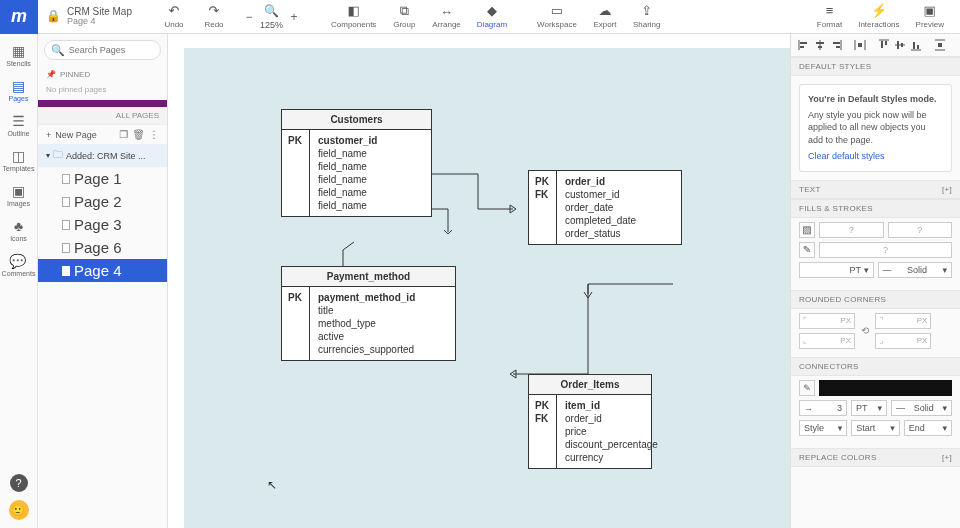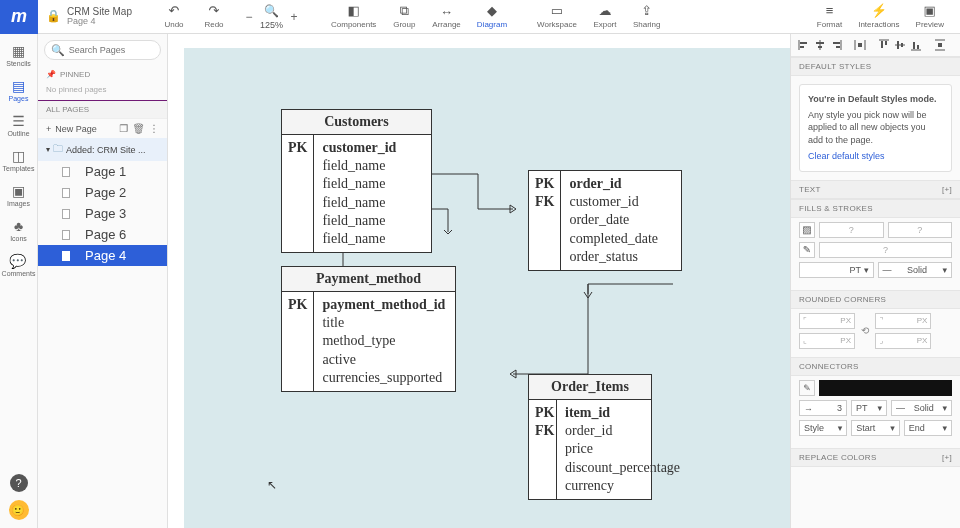--- a/index.html
+++ b/index.html
@@ -30,35 +30,35 @@
 .rail-bottom { margin-top: auto; margin-bottom: 8px; display: flex; flex-direction: column; gap: 8px; align-items: center; }
 .help-circle { width: 18px; height: 18px; border-radius: 50%; background: #555; color: #fff; font-size: 11px; display: flex; align-items: center; justify-content: center; }
 .avatar { width: 20px; height: 20px; border-radius: 50%; background: #fb3; display: flex; align-items: center; justify-content: center; font-size: 11px; }
 
 
 .pages-panel { position: absolute; left: 38px; top: 34px; width: 130px; bottom: 0; background: #fafafa; border-right: 1px solid #e0e0e0; }
 .search-box { margin: 6px; height: 20px; border: 1px solid #ddd; border-radius: 10px; display: flex; align-items: center; padding: 0 6px; gap: 4px; background:#fff;}
 .search-box input { border: none; outline: none; width: 90px; font-size: 9px; background: transparent; }
 .pinned-hdr { padding: 4px 8px; font-size: 8px; color: #888; display: flex; gap: 4px; align-items: center; }
 .pinned-empty { padding: 2px 8px 6px; font-size: 8px; color: #aaa; }
-.allpages-hdr { padding: 4px 8px; font-size: 8px; color: #888; border-top:1px solid #701a75; border-bottom:1px solid #eee; background:#f3f3f3;}
+.allpages-hdr { padding: 4px 8px; font-size: 8px; color: #888; border-top:7px solid #701a75; border-bottom:1px solid #eee; background:#f3f3f3;text-align:right;}
 .newpage-row { padding: 4px 8px; display: flex; align-items: center; gap: 4px; font-size: 9px; color: #555; }
 .newpage-row .icons { margin-left: auto; display: flex; gap: 4px; font-size: 10px; color: #777; }
 .folder-row { padding: 3px 6px 3px 8px; font-size: 9px; color: #444; display: flex; align-items: center; gap: 3px; background:#e8f0fa;}
 .folder-caret { font-size: 8px; }
 .folder-icon { color:#58a; font-size:10px;}
-.page-row { padding: 3px 6px 3px 24px; font-size: 13px; color: #444; display: flex; align-items: center; gap: 15px; cursor: pointer; }
+.page-row { padding: 3px 6px 3px 24px; font-size: 15px; color: #444; display: flex; align-items: center; gap: 4px; cursor: pointer; }
 .page-row .pg-icon { width: 8px; height: 10px; border: 1px solid #aaa; background: #fff; }
 .page-row.active { background: #2d5fd8; color: #fff; }
 .page-row.active .pg-icon { border-color: #fff; }
 
 
 .canvas { position: absolute; left: 168px; right: 170px; top: 34px; bottom: 0; overflow: hidden; }
 .canvas-bg { position: absolute; left: 16px; top: 14px; right: 0; bottom: 0; background: #d9e9ec; }
-.er-table { position: absolute; background: #fff; border: 1px solid #333; font-size: 14px; font-family: Liberation Serif, serif; }
+.er-table { position: absolute; background: #fff; border: 1px solid #333; font-size: 10px; }
 .er-title { text-align: center; font-weight: bold; padding: 4px 0; border-bottom: 1px solid #333; background: #f4f4f4; }
 .er-body { display: flex; }
 .er-keys { border-right: 1px solid #333; padding: 4px 6px; min-width: 28px; }
 .er-fields { padding: 4px 8px; flex: 1; }
 .er-keys div, .er-fields div { line-height: 1.3; white-space: nowrap; }
 .er-keys .k, .er-fields .f0 { font-weight: bold; }
 svg.connectors { position: absolute; left: 0; top: 0; width: 100%; height: 100%; pointer-events: none; }
 
 
 .rightpanel { position: absolute; right: 0; top: 34px; width: 170px; bottom: 0; background: #fafafa; border-left: 1px solid #e0e0e0; font-size: 9px; color: #555; overflow-y: auto; }

